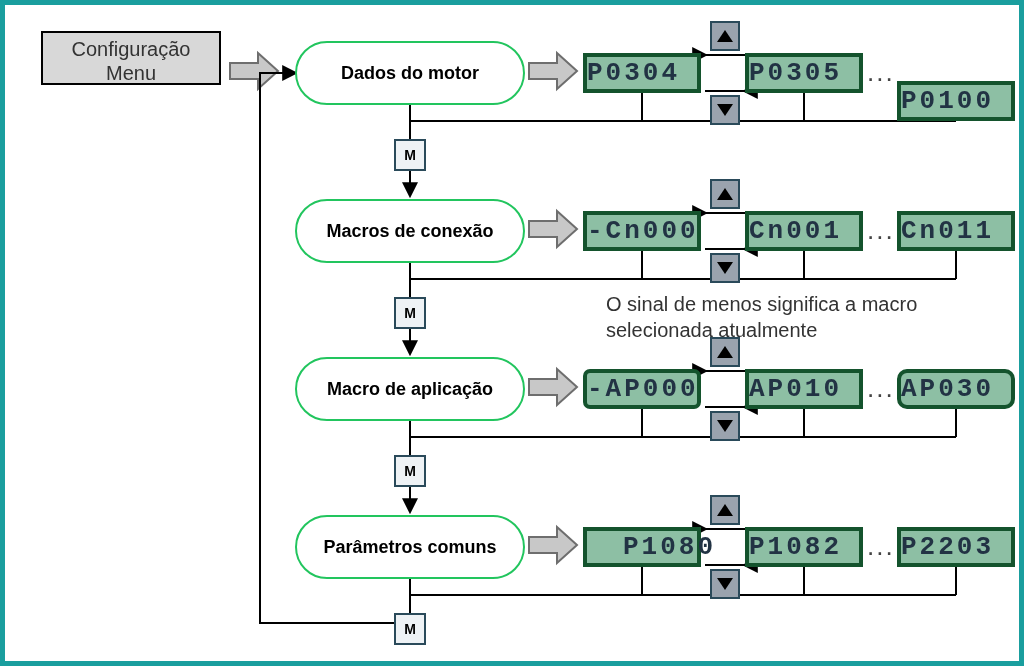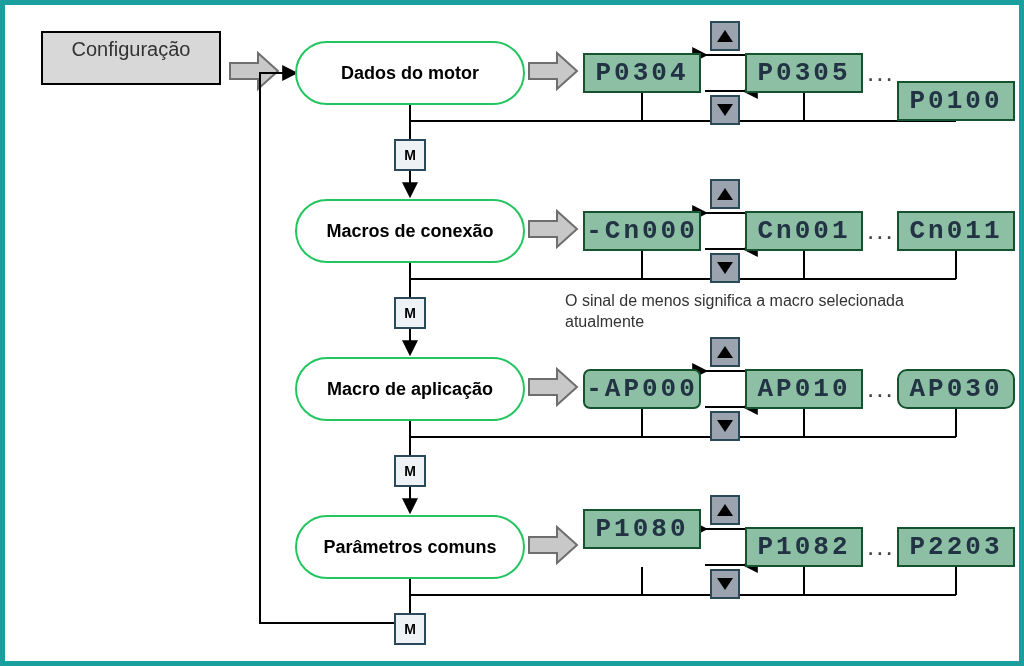--- a/index.html
+++ b/index.html
@@ -47,30 +47,30 @@
     font-size: 18px;
     text-align: center;
     font-weight: bold;
   }
 
   
   .lcd {
     width: 118px;
     height: 40px;
     background: #8dbfa4;
-    border: 2px solid #14532d;
+    border: 4px solid #14532d;
     box-sizing: border-box;
     font-family: "Courier New", monospace;
     font-weight: 700;
     font-size: 26px;
     letter-spacing: 3px;
     color: #234;
     display: flex;
     align-items: center;
-    justify-content: center;
+    justify-content: flex-start;
     white-space: nowrap;
   }
 
   
   .keybtn {
     width: 30px;
     height: 30px;
     background: #9aa3ae;
     border: 2px solid #2a4a5a;
     box-sizing: border-box;
@@ -103,24 +103,25 @@
   .tri-down { border-top: 12px solid #000; }
 
   
   .dots {
     font-size: 26px;
     font-weight: 400;
     color: #444;
     letter-spacing: 2px;
   }
   .note {
-    font-size: 16px;
+    font-size: 20px;
     color: #333;
     max-width: 380px;
     line-height: 1.3;
+    margin-left: 41px;
   }
 
   svg.layer {
     position: absolute;
     left: 0; top: 0;
     width: 1014px;  
     height: 656px;
     pointer-events: none;
   }
 </style>
@@ -198,20 +199,21 @@
 
       <path d="M637,562 v28"></path>
       <path d="M799,562 v28"></path>
       <path d="M951,562 v28"></path>
       <path d="M951,590 h-546"></path>
     </g>
   </svg>
 
   <div class="abs config-box" style="left:28px; top:26px;margin-left:8px;">
     <div>Configuração</div>
+    <div>Menu</div>
   </div>
 
   <div class="abs step" style="left:290px; top:36px;">
     <span>Dados do motor</span>
   </div>
   <div class="abs lcd" style="left:578px; top:48px;">
     <span>P0304</span>
   </div>
   <div class="abs keybtn" style="left:705px; top:16px;">
       <div class="tri-up"></div>
@@ -273,21 +275,21 @@
   <div class="abs lcd" style="left:892px; top:364px;border-radius:10px;">
     <span>AP030</span>
   </div>
   <div class="abs mbtn" style="left:389px; top:450px;">
       <span>M</span>
     </div>
 
   <div class="abs step" style="left:290px; top:510px;">
     <span>Parâmetros comuns</span>
   </div>
-  <div class="abs lcd" style="left:578px; top:504px;">
+  <div class="abs lcd" style="left:578px; top:522px;padding-left:36px;">
     <span>P1080</span>
   </div>
   <div class="abs keybtn" style="left:705px; top:490px;">
       <div class="tri-up"></div>
     </div>
   <div class="abs keybtn" style="left:705px; top:564px;">
       <div class="tri-down"></div>
     </div>
   <div class="abs lcd" style="left:740px; top:522px;">
     <span>P1082</span>

